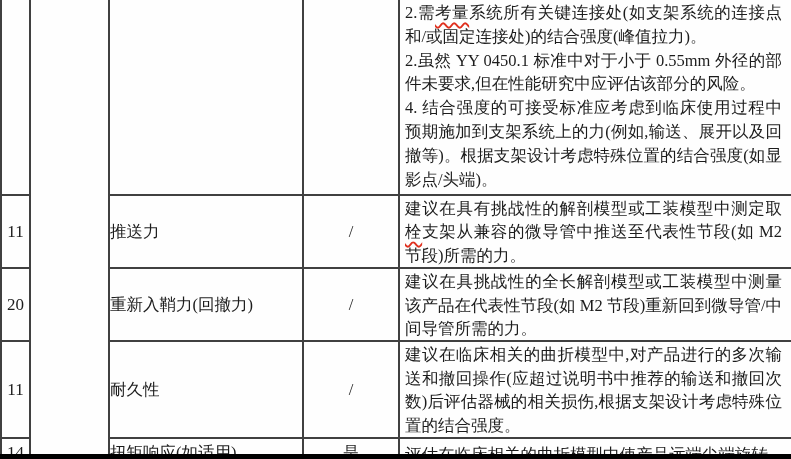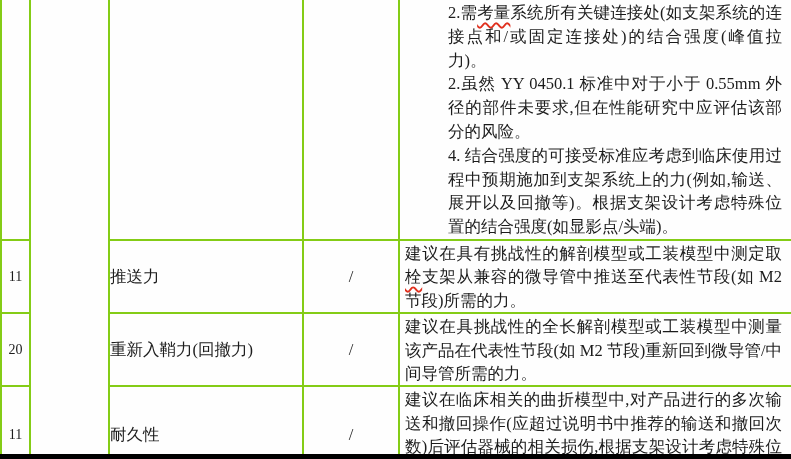--- a/index.html
+++ b/index.html
@@ -19,55 +19,55 @@
   table.doc-table {
     position: absolute;
     left: 0;
     top: 0;
     width: 791px;
     height: 459px;
     border-collapse: collapse;
     table-layout: fixed;
   }
   td {
-    border: 2px solid #84cc16;
+    border: 2px solid #404040;
     padding: 0;
     font-size: 16.5px;
     overflow: hidden;
   }
   tr.r-top td { border-top: none; }
 
   tr.r-top  { height: 195px; }
   tr.r-11   { height: 72px; }
   tr.r-12   { height: 70px; }
   tr.r-13   { height: 92px; }
   tr.r-14   { height: auto; }
 
   td.c-num {
     text-align: center;
     vertical-align: middle;
-    font-size: 14px;
+    font-size: 17px;
   }
   td.c-cat { background: #fefefe; }
   td.c-item {
     text-align: left;
     vertical-align: middle;
     white-space: nowrap;
   }
   td.c-app {
     text-align: center;
     vertical-align: middle;
   }
   td.c-req {
     vertical-align: top;
     padding: 1px 9px 0 5px;
     text-align: justify;
     line-height: 23.4px;
   }
-  tr.r-top td.c-req { line-height: 23.8px; padding-left: 48px; }
+  tr.r-top td.c-req { line-height: 23.8px; }
   td.c-req p { margin: 0; }
 
   .misspell {
     text-decoration-line: underline;
     text-decoration-style: wavy;
     text-decoration-color: #e0301e;
     text-decoration-thickness: 1.5px;
     text-underline-offset: 4px;
   }
   .bottom-bar {

